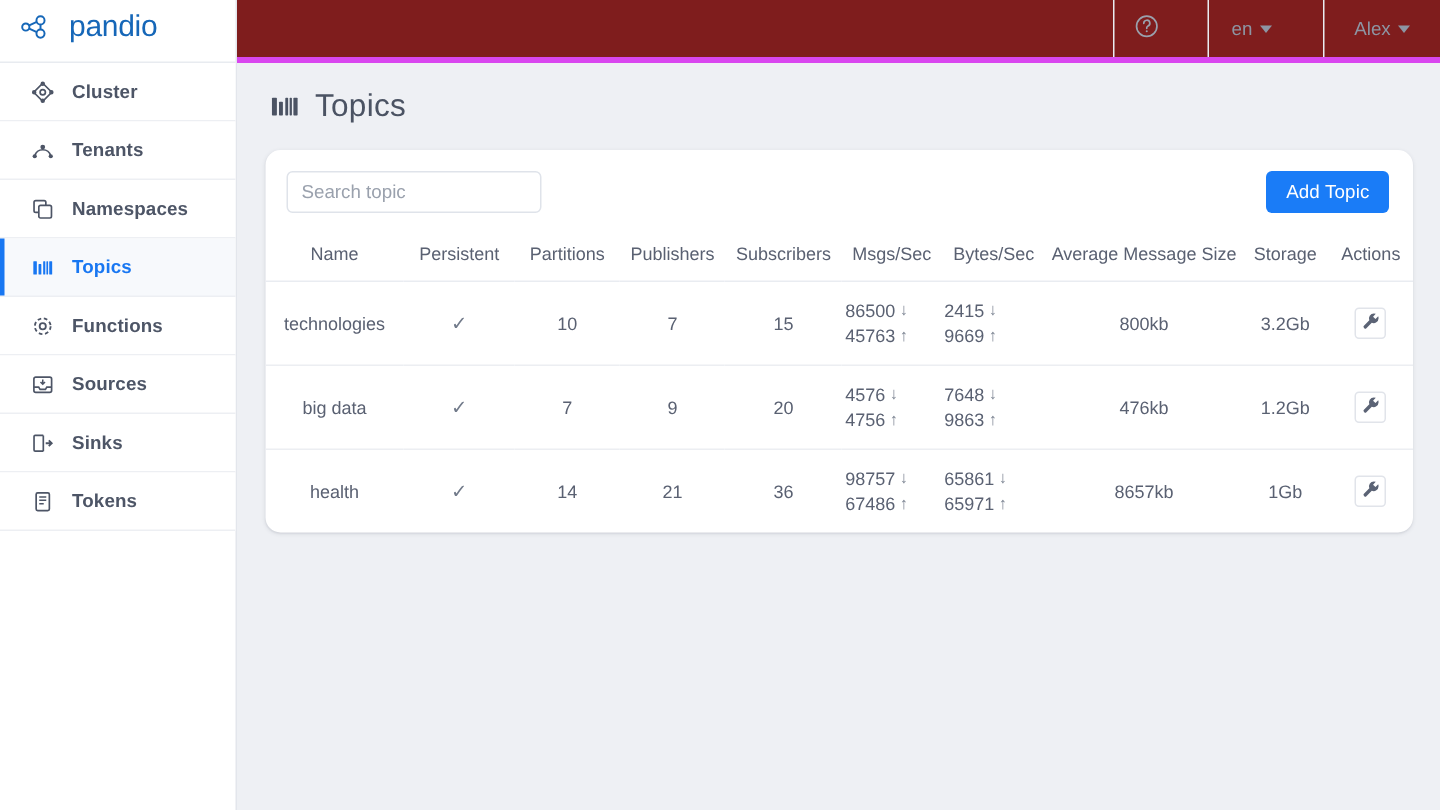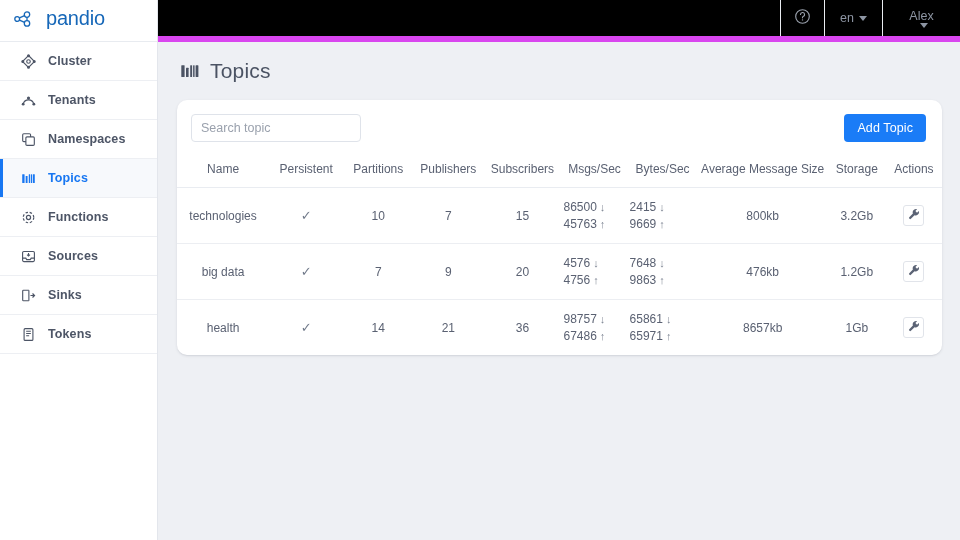--- a/index.html
+++ b/index.html
@@ -95,39 +95,40 @@
     height: 540px;
     display: flex;
     flex-direction: column;
     background: #eef0f4;
     min-width: 0;
   }
 
   .topbar {
     height: 42px;
     flex: 0 0 42px;
-    background: #000000;
-    border-bottom: 6px solid #d946ef;
+    background: #7f1d1d;
+    border-bottom: 4px solid #d946ef;
     display: flex;
     align-items: stretch;
     justify-content: flex-end;
+    gap: 19px;
   }
   .topbar-cell {
     display: flex;
     align-items: center;
     justify-content: center;
     border-left: 1px solid #e9ecf1;
     cursor: pointer;
     color: #8d95a3;
     font-size: 12.5px;
     white-space: nowrap;
   }
   .cell-help { width: 44px; }
   .cell-lang { width: 58px; }
-  .cell-user { width: 78px; flex-direction: column; }
+  .cell-user { width: 78px; }
   .caret {
     display: inline-block;
     margin-left: 5px;
     width: 0; height: 0;
     border-left: 4px solid transparent;
     border-right: 4px solid transparent;
     border-top: 5px solid #8d95a3;
   }
 
   .content {

